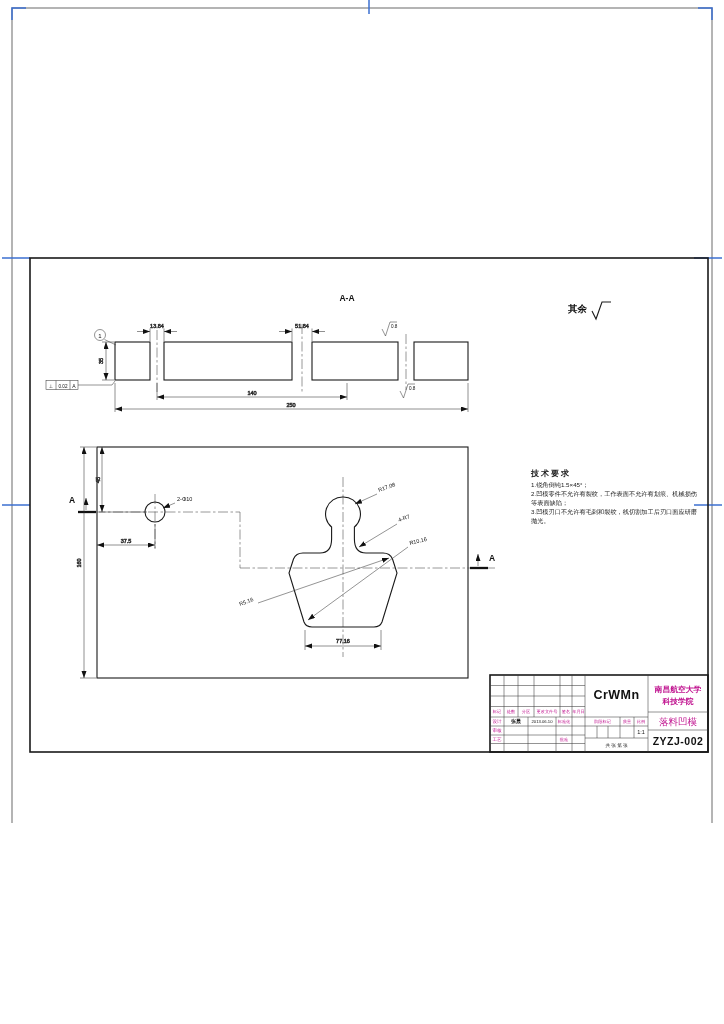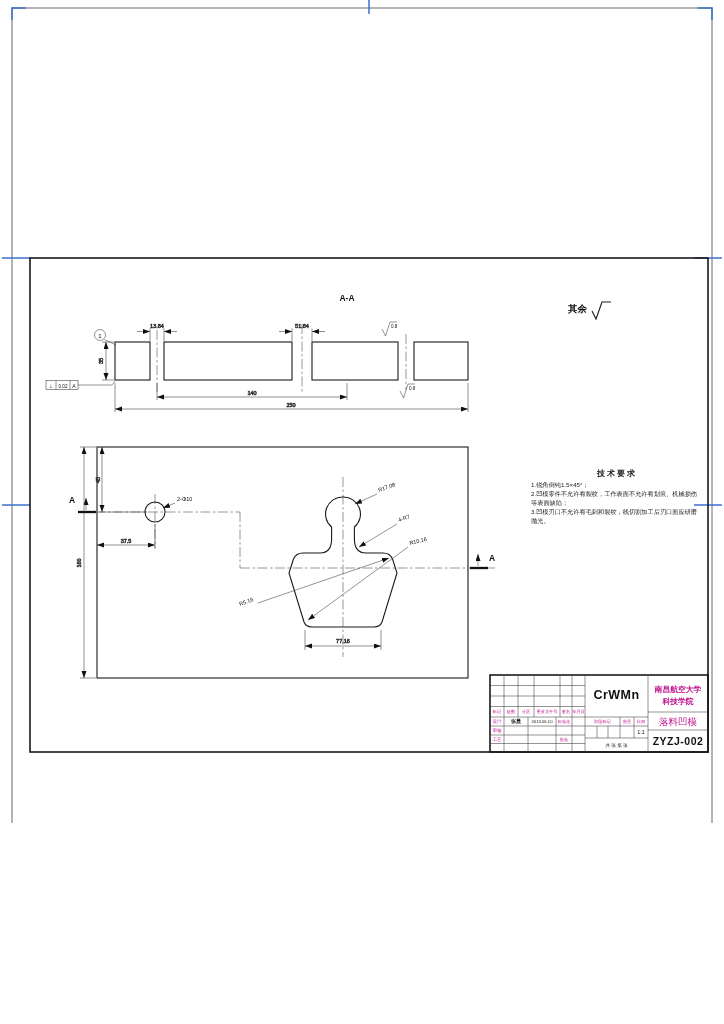--- a/index.html
+++ b/index.html
@@ -17,21 +17,21 @@
   .pageb{stroke:#6a6a6a;stroke-width:1;fill:none;}
   text{font-family:"Liberation Sans","DejaVu Sans",sans-serif;fill:#111;}
   .mid{text-anchor:middle;}
   .t4{font-size:4.2px;}.t45{font-size:4.6px;}.t5{font-size:5px;}.t55{font-size:5.5px;}
   .t6{font-size:6px;}.t7{font-size:7.8px;}.t8{font-size:8.5px;}.t9{font-size:9.5px;}
   .t10{font-size:10.5px;}.t12{font-size:12.5px;}
   .b{font-weight:bold;}
   .mag{fill:#c0128f;}
   
   .techreq{position:absolute;left:531px;top:468px;width:172px;color:#1a1a1a;}
-  .techreq .tr-title{font-size:8px;font-weight:bold;text-align:center;letter-spacing:2px;margin-bottom:2px;}
+  .techreq .tr-title{font-size:8px;font-weight:bold;letter-spacing:2px;margin-bottom:2px;}
   .techreq .tr-line{font-size:6.2px;line-height:1.45;}
 </style>
 </head>
 <body>
 
 <div class="sheet">
 
 <svg width="724" height="1024" viewBox="0 0 724 1024">
   <defs>
     <pattern id="hatch" width="5.5" height="5.5" patternUnits="userSpaceOnUse">

